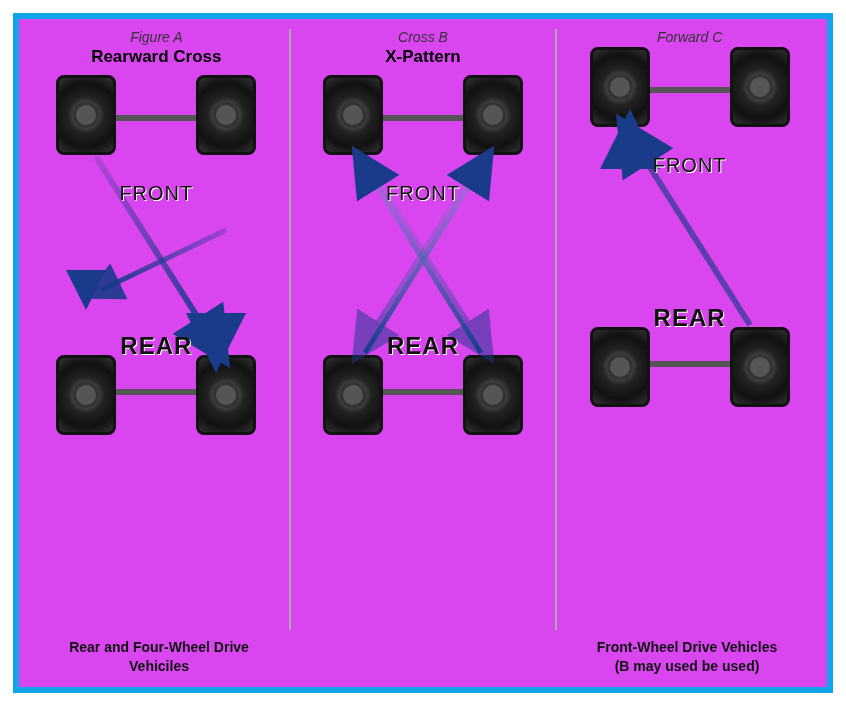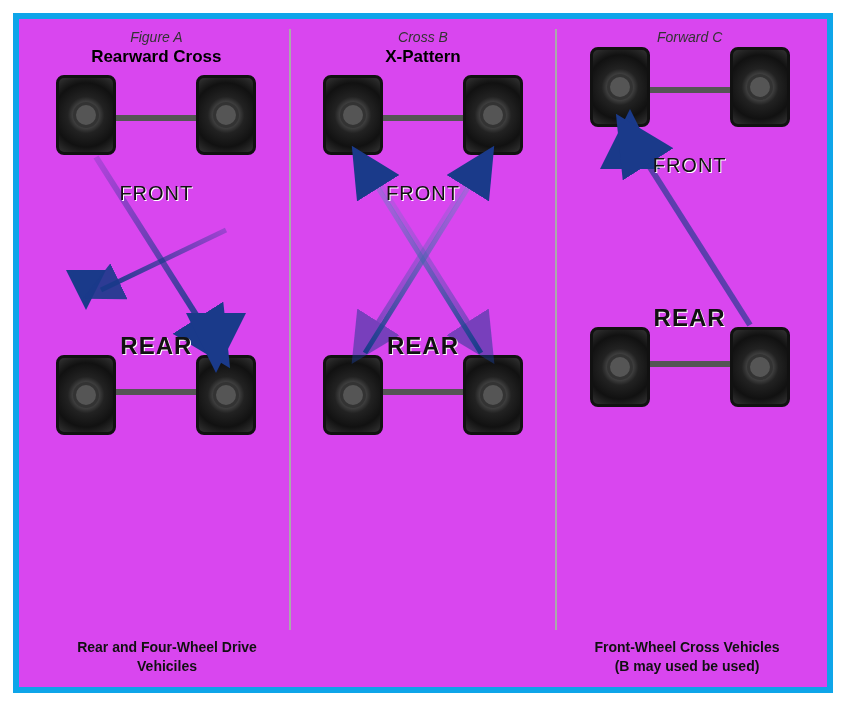--- a/index.html
+++ b/index.html
@@ -132,21 +132,21 @@
       top: 0; left: 0;
       width: 100%;
       height: 100%;
       pointer-events: none;
     }
 
     
     .captions-row {
       display: flex;
       flex-direction: row;
-      justify-content: flex-end;
+      justify-content: space-between;
       width: 100%;
       padding-top: 8px;
     }
     .caption {
       width: 260px;
       text-align: center;
       font-size: 14px;
       font-weight: bold;
       color: #111;
       line-height: 1.4;
@@ -325,17 +325,17 @@
     </div>
 
   </div>
 
   <div class="captions-row">
     <div class="caption">
       <span>Rear and Four-Wheel Drive Vehiciles</span>
     </div>
     <div style="width:260px;"></div>
     <div class="caption">
-      <span>Front-Wheel Cross Vehicles</span><br>
+      <span>Front-Wheel Drive Vehicles</span><br>
       <span>(B may used be used)</span>
     </div>
   </div>
 </div>
 
 </body></html>

